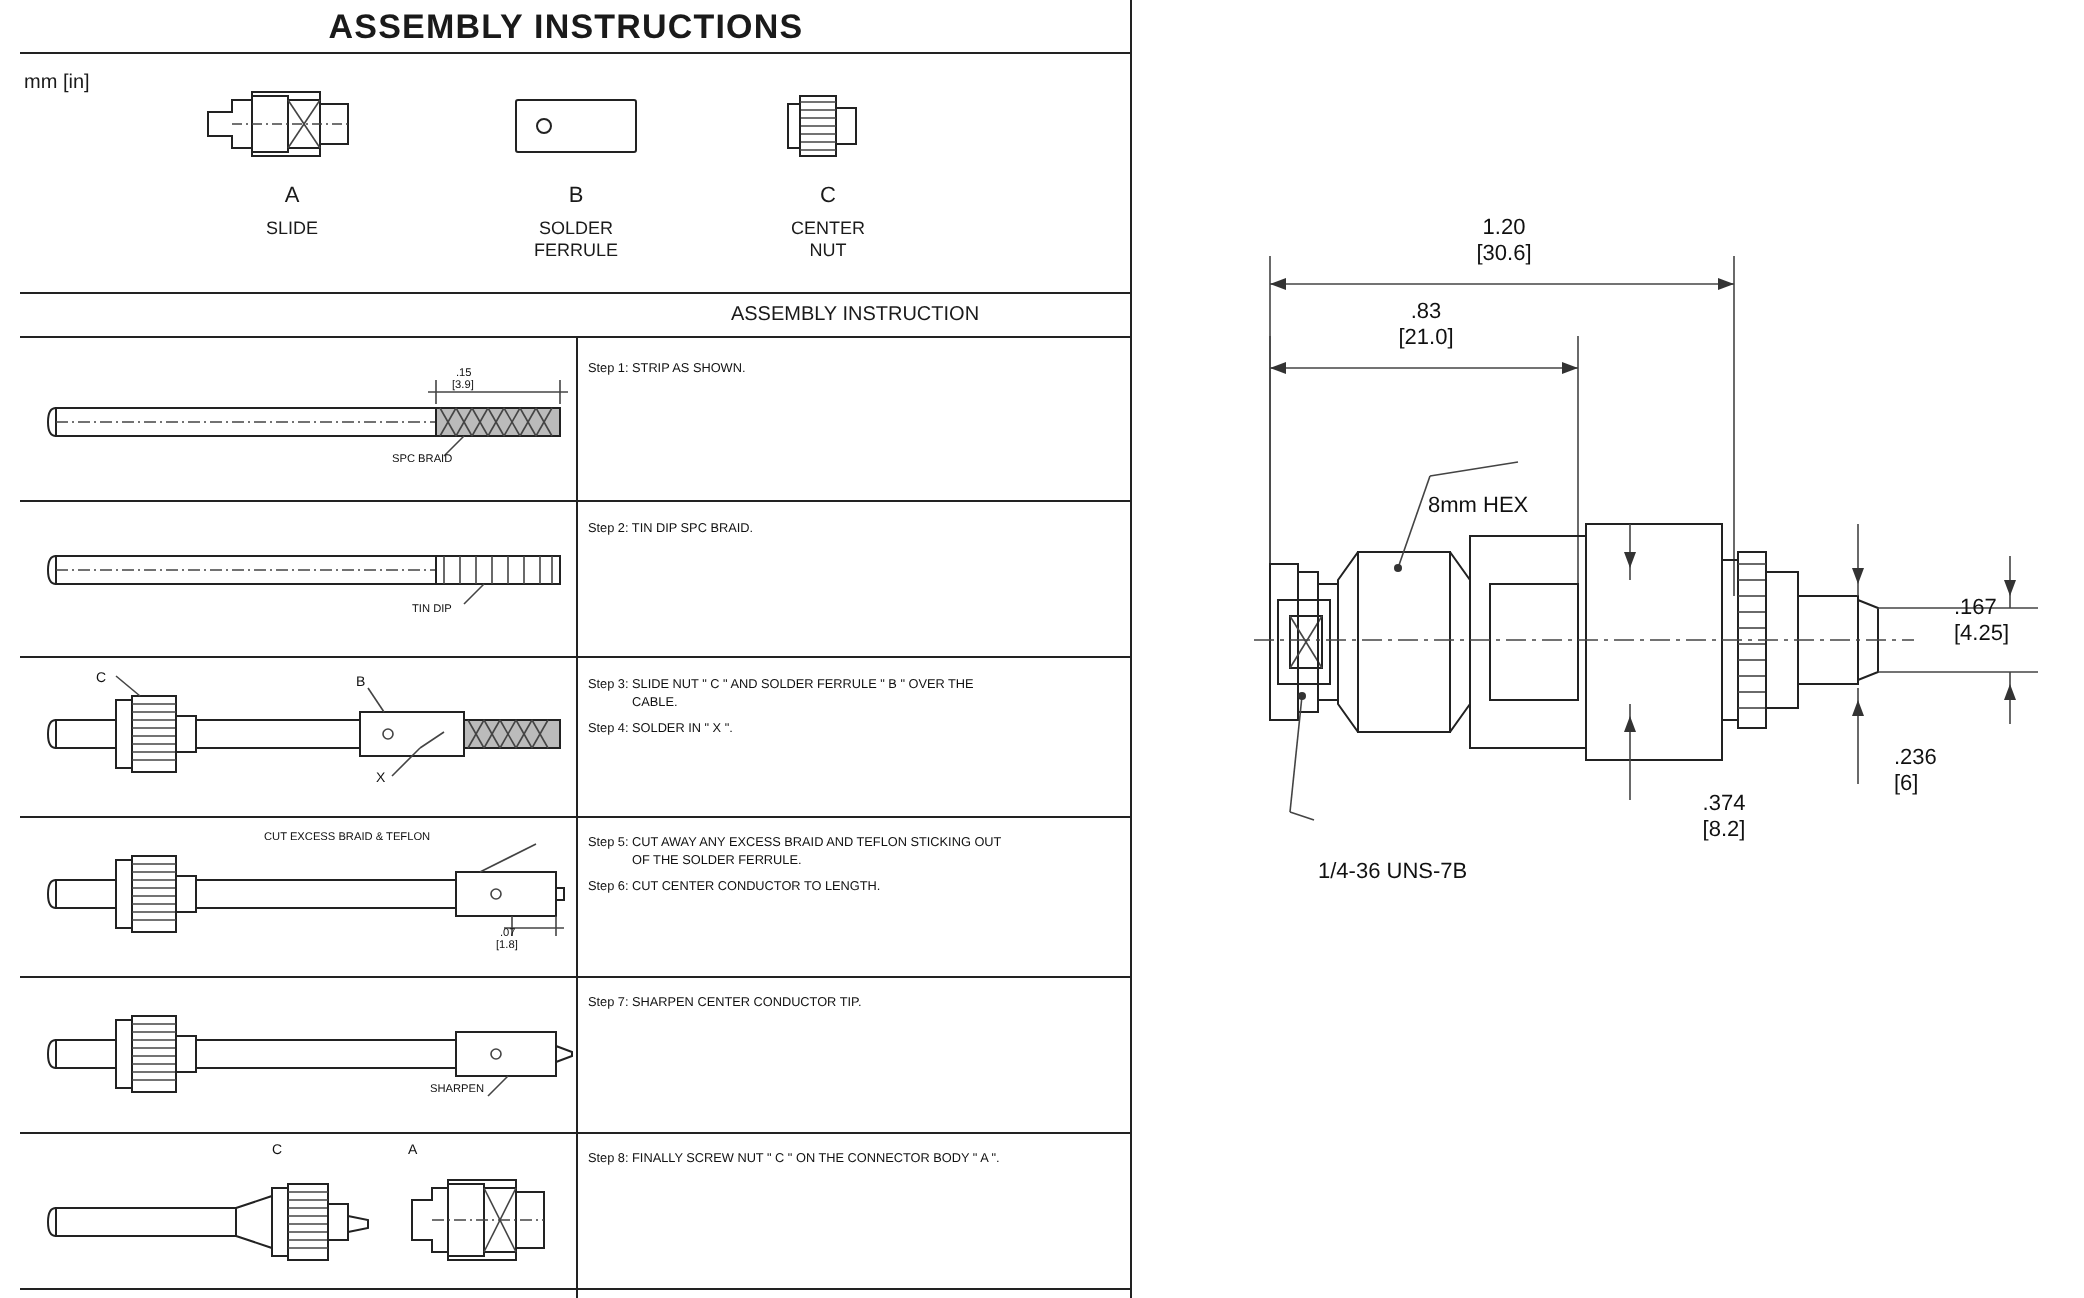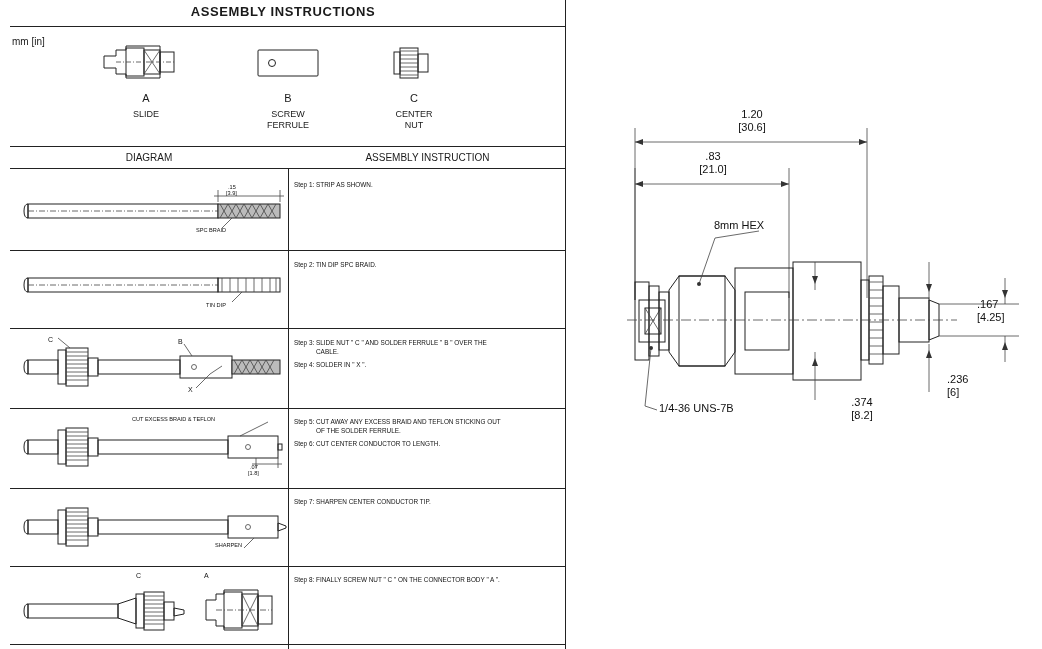--- a/index.html
+++ b/index.html
@@ -23,21 +23,21 @@
     width: 566px;
     height: 649px;
     border-right: 1px solid #222;
     box-sizing: border-box;
   }
   .panel-title {
     position: absolute;
     left: 0; top: 4px;
     width: 566px;
     text-align: center;
-    font-size: 13px;
+    font-size: 17px;
     font-weight: bold;
     letter-spacing: 0.6px;
   }
   .hline {
     position: absolute;
     background: #222;
     height: 1px;
     left: 10px;
     width: 556px;
   }
@@ -103,20 +103,21 @@
     text-align: center;
     line-height: 13px;
     color: #111;
     white-space: nowrap;
   }
   .callout-text {
     position: absolute;
     font-size: 11px;
     color: #111;
     white-space: nowrap;
+    margin-top: 28px;
   }
   svg { display: block; }
   .s { stroke: #222; fill: none; stroke-width: 1; }
   .s-thin { stroke: #444; fill: none; stroke-width: 0.8; }
   .hatch { fill: #bbb; }
 </style>
 </head>
 <body>
 
 <div class="left-panel">
@@ -140,21 +141,21 @@
     <div class="name">SLIDE</div>
   </div>
 
   <div class="part" style="left:238px; top:38px; width:100px;">
     <svg width="100" height="50" viewBox="0 0 100 50">
       <rect class="s" x="20" y="12" width="60" height="26" rx="1"></rect>
       <circle class="s" cx="34" cy="25" r="3.5"></circle>
     </svg>
     <div class="letter">B</div>
     <div class="name">
-      <div>SCREW</div>
+      <div>SOLDER</div>
       <div>FERRULE</div>
     </div>
   </div>
 
   <div class="part" style="left:364px; top:38px; width:100px;">
     <svg width="100" height="50" viewBox="0 0 100 50">
       <rect class="s" x="36" y="10" width="18" height="30"></rect>
       <rect class="s" x="54" y="16" width="10" height="18"></rect>
       <g class="s-thin">
         <line x1="36" y1="13" x2="54" y2="13"></line>
@@ -171,21 +172,20 @@
     <div class="name">
       <div>CENTER</div>
       <div>NUT</div>
     </div>
   </div>
 
   <div class="hline" style="top:146px;"></div>
   <div class="hline" style="top:168px;"></div>
   <div class="vline" style="left:288px; top:168px; height:481px;"></div>
 
-  <div class="col-head" style="left:10px; top:152px; width:278px;">DIAGRAM</div>
   <div class="col-head" style="left:289px; top:152px; width:277px;">ASSEMBLY INSTRUCTION</div>
 
   <div class="hline" style="top:250px;"></div>
   <div class="hline" style="top:328px;"></div>
   <div class="hline" style="top:408px;"></div>
   <div class="hline" style="top:488px;"></div>
   <div class="hline" style="top:566px;"></div>
   <div class="hline" style="top:644px;"></div>
 
   <div style="position:absolute; left:10px; top:170px;">

